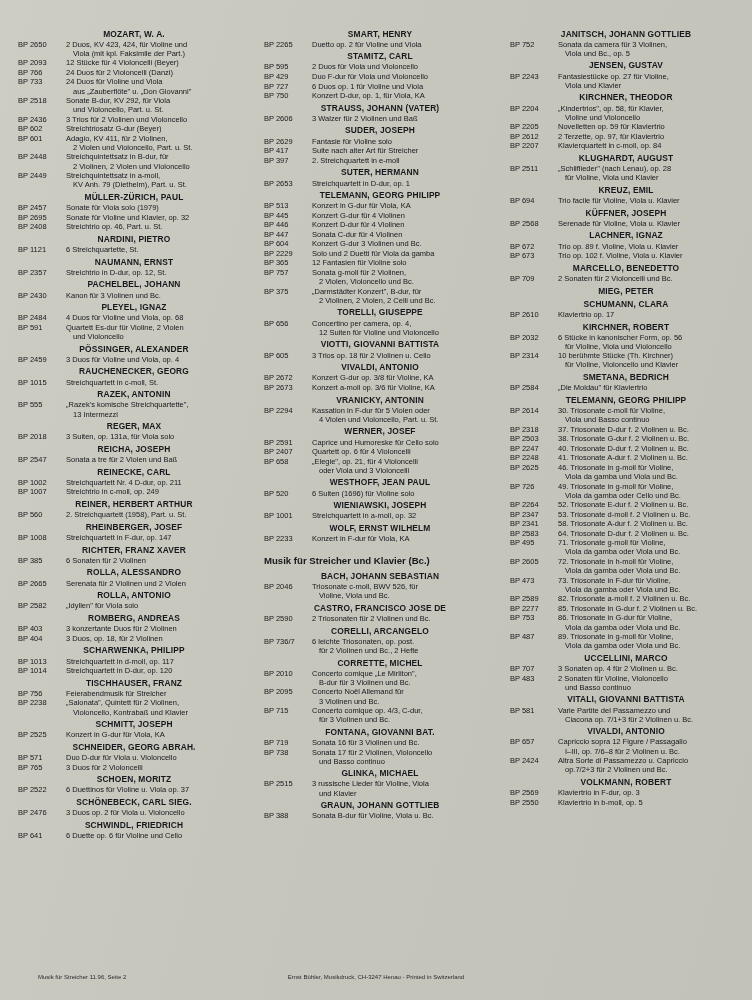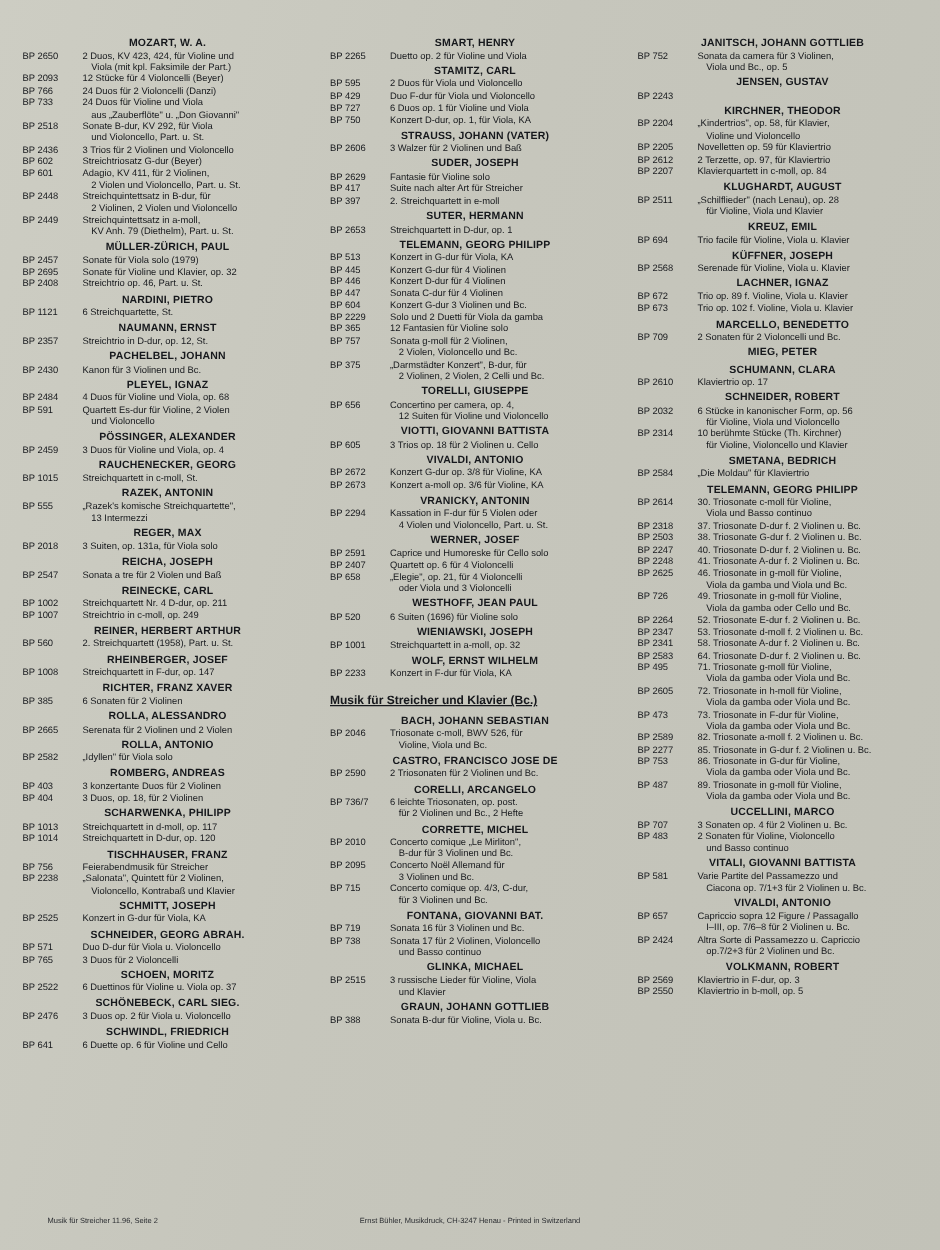--- a/index.html
+++ b/index.html
@@ -37,21 +37,20 @@
     letter-spacing: 0.15px;
     text-align: center;
     margin: 3.5px 0 0.5px 0;
     line-height: 1.15;
   }
   .section-head {
     font-size: 9.6px;
     font-weight: bold;
     margin: 12px 0 5px 0;
     line-height: 1.2;
-    text-decoration: underline;
   }
   .entry {
     display: flex;
     font-size: 7.5px;
     line-height: 1.22;
     margin-bottom: 0.4px;
   }
   .bp {
     flex: 0 0 46px;
     white-space: nowrap;
@@ -473,20 +472,21 @@
       </div>
       <div class="col">
         <div class="composer">JANITSCH, JOHANN GOTTLIEB</div>
         <div class="entry">
           <div class="bp">BP 752</div>
           <div class="desc"><span class="first">Sonata da camera für 3 Violinen,</span><span class="cont">Viola und Bc., op. 5</span></div>
         </div>
         <div class="composer">JENSEN, GUSTAV</div>
         <div class="entry">
           <div class="bp">BP 2243</div>
+          <div class="desc"><span class="first">Fantasiestücke op. 27 für Violine,</span><span class="cont">Viola und Klavier</span></div>
         </div>
         <div class="composer">KIRCHNER, THEODOR</div>
         <div class="entry">
           <div class="bp">BP 2204</div>
           <div class="desc"><span class="first">„Kindertrios", op. 58, für Klavier,</span><span class="cont">Violine und Violoncello</span></div>
         </div>
         <div class="entry">
           <div class="bp">BP 2205</div>
           <div class="desc"><span class="first">Novelletten op. 59 für Klaviertrio</span></div>
         </div>
@@ -526,21 +526,21 @@
         <div class="entry">
           <div class="bp">BP 709</div>
           <div class="desc"><span class="first">2 Sonaten für 2 Violoncelli und Bc.</span></div>
         </div>
         <div class="composer">MIEG, PETER</div>
         <div class="composer">SCHUMANN, CLARA</div>
         <div class="entry">
           <div class="bp">BP 2610</div>
           <div class="desc"><span class="first">Klaviertrio op. 17</span></div>
         </div>
-        <div class="composer">SCHNEIDER, ROBERT</div>
+        <div class="composer">KIRCHNER, ROBERT</div>
         <div class="entry">
           <div class="bp">BP 2032</div>
           <div class="desc"><span class="first">6 Stücke in kanonischer Form, op. 56</span><span class="cont">für Violine, Viola und Violoncello</span></div>
         </div>
         <div class="entry">
           <div class="bp">BP 2314</div>
           <div class="desc"><span class="first">10 berühmte Stücke (Th. Kirchner)</span><span class="cont">für Violine, Violoncello und Klavier</span></div>
         </div>
         <div class="composer">SMETANA, BEDRICH</div>
         <div class="entry">

